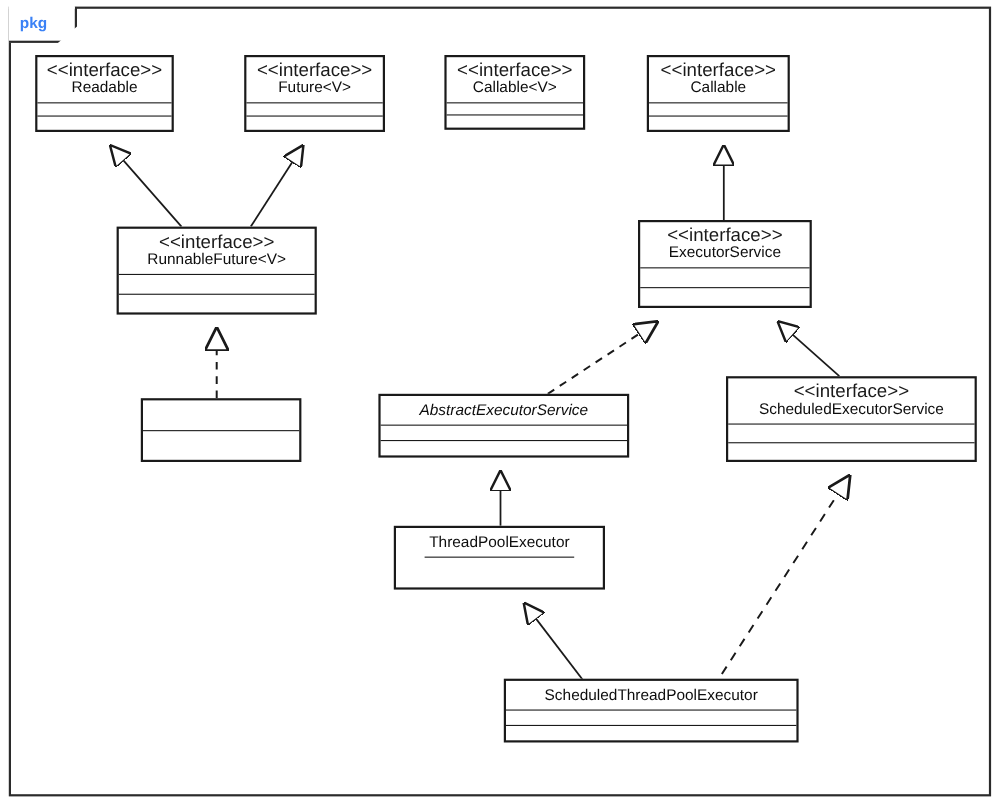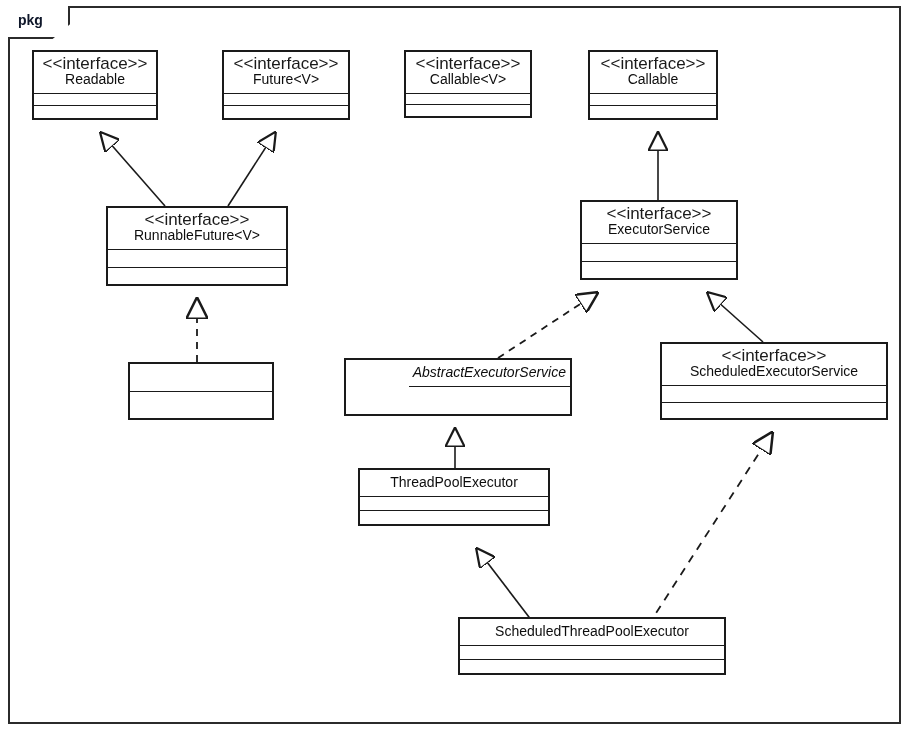--- a/index.html
+++ b/index.html
@@ -49,21 +49,21 @@
     width: 60px;
     height: 4px;
     background: #ffffff;
   }
   #pkg-label {
     position: absolute;
     left: 18px;
     top: 12px;
     font-size: 14px;
     font-weight: bold;
-    color: #0f172a;
+    color: #3b82f6;
     letter-spacing: 0px;
   }
 
   
   #links {
     position: absolute;
     left: 0;
     top: 0;
     width: 913px;
     height: 734px;
@@ -202,38 +202,38 @@
     </div>
     <div class="compartment-attrs"></div>
     <div class="compartment-ops"></div>
   </div>
 
   <div class="umlbox" style="left:128px; top:362px; width:146px; height:58px;">
     <div class="compartment-attrs"></div>
     <div class="compartment-ops"></div>
   </div>
 
-  <div class="umlbox" style="left:344px; top:358px; width:228px; height:58px;align-items:flex-end;">
+  <div class="umlbox" style="left:344px; top:358px; width:228px; height:58px;">
     <div class="compartment-name">
       <div class="cname abstract">AbstractExecutorService</div>
     </div>
     <div class="compartment-attrs"></div>
     <div class="compartment-ops"></div>
   </div>
 
   <div class="umlbox" style="left:660px; top:342px; width:228px; height:78px;">
     <div class="compartment-name">
       <div class="stereo">&lt;&lt;interface&gt;&gt;</div>
       <div class="cname">ScheduledExecutorService</div>
     </div>
     <div class="compartment-attrs"></div>
     <div class="compartment-ops"></div>
   </div>
 
-  <div class="umlbox" style="left:358px; top:468px; width:192px; height:58px;">
+  <div class="umlbox" style="left:358px; top:478px; width:192px; height:58px;align-items:center;">
     <div class="compartment-name">
       <div class="cname">ThreadPoolExecutor</div>
     </div>
     <div class="compartment-attrs"></div>
     <div class="compartment-ops"></div>
   </div>
 
   <div class="umlbox" style="left:458px; top:617px; width:268px; height:58px;">
     <div class="compartment-name">
       <div class="cname">ScheduledThreadPoolExecutor</div>

